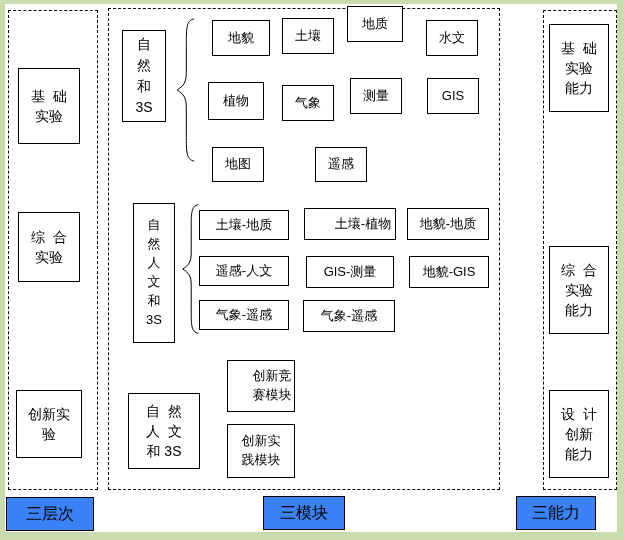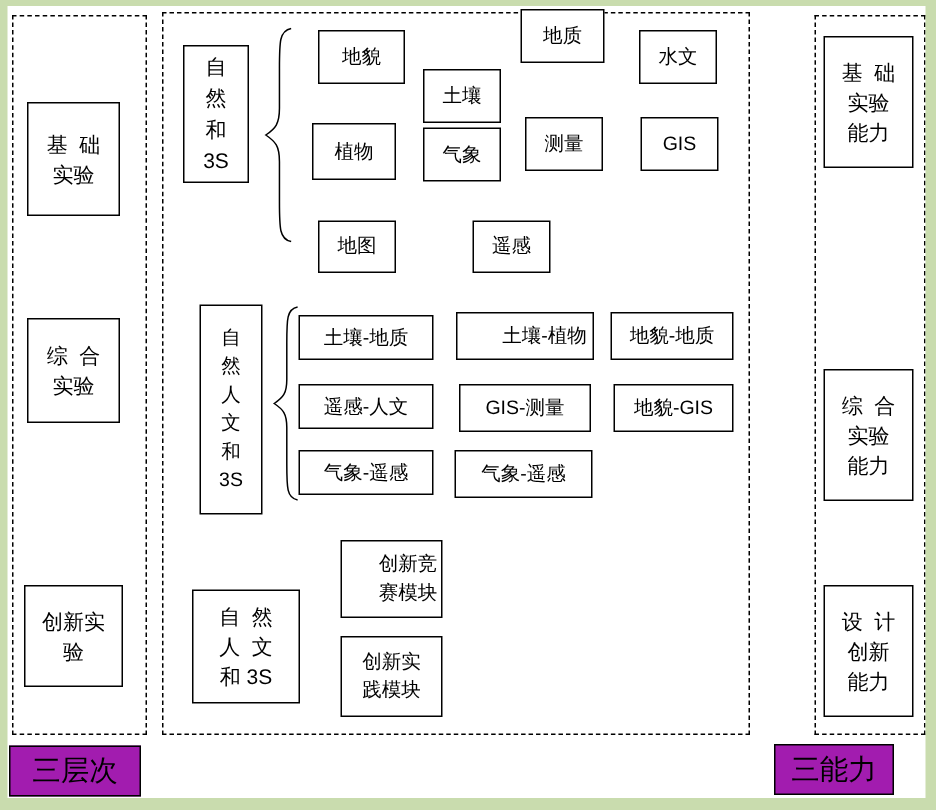--- a/index.html
+++ b/index.html
@@ -3,21 +3,21 @@
 <meta charset="utf-8">
 <style>
   html,body{margin:0;padding:0;background:#ffffff;}
   body{font-family:"Liberation Sans","DejaVu Sans",sans-serif;color:#000;}
   .stage{position:relative;width:624px;height:540px;background:#fff;overflow:hidden;}
   .frame{position:absolute;inset:0;border-style:solid;border-width:4px 7px 8px 5px;pointer-events:none;z-index:50;}
   .dashed-panel{position:absolute;border:1px dashed #000;background:transparent;}
   .box{position:absolute;border:1px solid #000;background:#fff;display:flex;align-items:center;justify-content:center;text-align:center;white-space:pre-wrap;font-size:13px;line-height:1.45;padding:2px;box-sizing:border-box;}
   .box.lbl{font-size:14px;}
   .vlabel{line-height:1.5;}
-  .footer-box{position:absolute;border:1px solid #000;background:#a21caf;display:flex;align-items:center;justify-content:center;font-size:19px;box-sizing:border-box;font-family:Liberation Mono, monospace;}
+  .footer-box{position:absolute;border:1px solid #000;background:#3b82f6;display:flex;align-items:center;justify-content:center;font-size:16px;box-sizing:border-box;font-family:Liberation Mono, monospace;}
   .brace{position:absolute;}
   .brace svg{display:block;width:100%;height:100%;}
 </style>
 </head>
 <body>
 
 <div class="stage">
 
   <div class="dashed-panel" style="left:8px;top:10px;width:88px;height:478px;"></div>
   <div class="box lbl" style="left:18px;top:68px;width:62px;height:76px;">基  础
@@ -33,21 +33,21 @@
   <div class="box lbl vlabel" style="left:122px;top:30px;width:44px;height:92px;">自
 然
 和
 3S</div>
   <div class="brace" style="left:172px;top:16px;width:26px;height:148px;">
     <svg viewBox="0 0 20 100" preserveAspectRatio="none">
         <path d="M 17 2 C 11 3 11 8 11 20 L 11 38 C 11 45 9 47 4 50 C 9 53 11 55 11 62 L 11 80 C 11 92 11 97 17 98" fill="none" stroke="#000" stroke-width="1" vector-effect="non-scaling-stroke"></path>
       </svg>
   </div>
   <div class="box" style="left:212px;top:20px;width:58px;height:36px;">地貌</div>
-  <div class="box" style="left:282px;top:18px;width:52px;height:36px;margin-top:28px;">土壤</div>
+  <div class="box" style="left:282px;top:18px;width:52px;height:36px;">土壤</div>
   <div class="box" style="left:347px;top:6px;width:56px;height:36px;">地质</div>
   <div class="box" style="left:426px;top:20px;width:52px;height:36px;">水文</div>
   <div class="box" style="left:208px;top:82px;width:56px;height:38px;">植物</div>
   <div class="box" style="left:282px;top:85px;width:52px;height:36px;">气象</div>
   <div class="box" style="left:350px;top:78px;width:52px;height:36px;">测量</div>
   <div class="box" style="left:427px;top:78px;width:52px;height:36px;">GIS</div>
   <div class="box" style="left:212px;top:147px;width:52px;height:35px;">地图</div>
   <div class="box" style="left:282px;top:147px;width:52px;height:35px;margin-left:33px;">遥感</div>
 
   <div class="box vlabel" style="left:133px;top:203px;width:42px;height:140px;font-size:13px;line-height:1.45;">自
@@ -71,20 +71,21 @@
   <div class="box" style="left:303px;top:300px;width:92px;height:32px;">气象-遥感</div>
 
   <div class="box lbl" style="left:128px;top:393px;width:72px;height:76px;">自  然
 人  文
 和 3S</div>
   <div class="box" style="left:227px;top:360px;width:68px;height:52px;padding-left:24px;">创新竞
 赛模块</div>
   <div class="box" style="left:227px;top:424px;width:68px;height:54px;">创新实
 践模块</div>
 
+  <div class="footer-box" style="left:263px;top:496px;width:82px;height:34px;">三模块</div>
 
   <div class="dashed-panel" style="left:543px;top:10px;width:72px;height:478px;"></div>
   <div class="box lbl" style="left:549px;top:24px;width:60px;height:88px;">基  础
 实验
 能力</div>
   <div class="box lbl" style="left:549px;top:246px;width:60px;height:88px;">综  合
 实验
 能力</div>
   <div class="box lbl" style="left:549px;top:390px;width:60px;height:88px;text-align:center;">设  计
 创新

